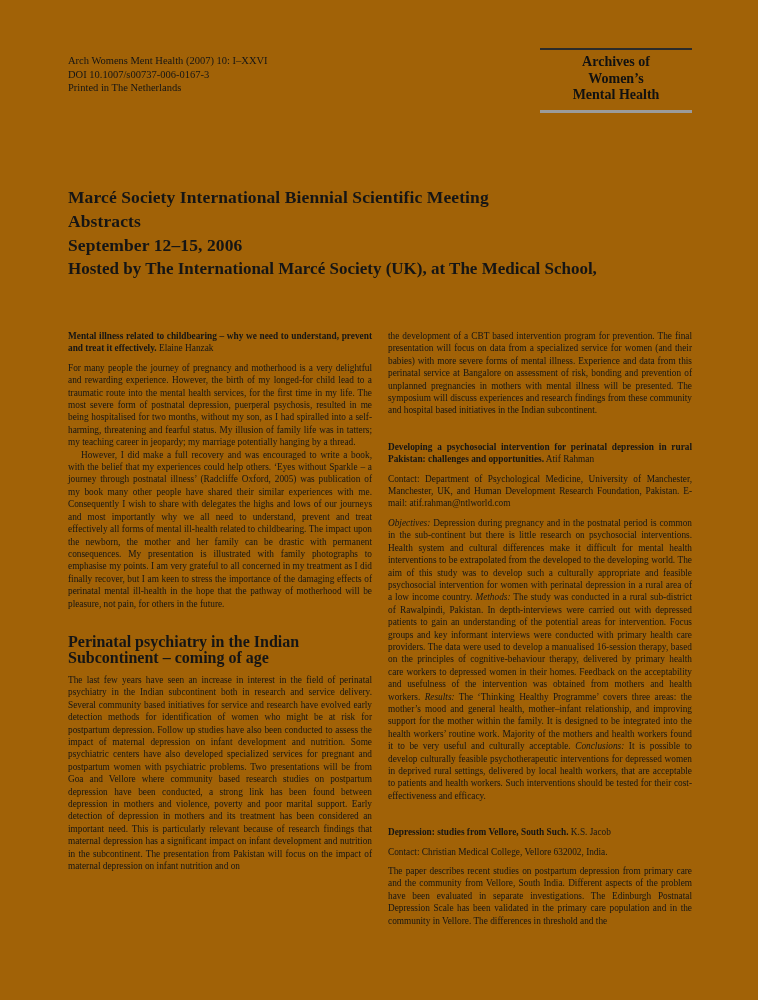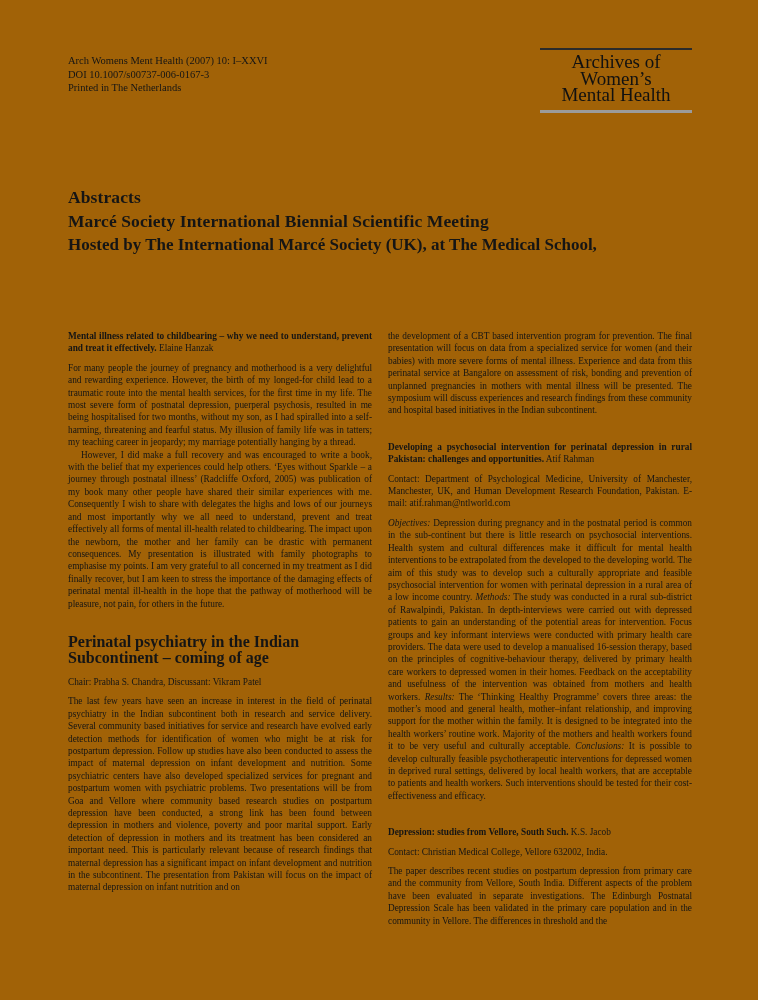--- a/index.html
+++ b/index.html
@@ -7,21 +7,21 @@
     position:relative; width:758px; height:1000px; background:#a16207;
     font-family:"Liberation Serif","DejaVu Serif",serif; color:#151515;
     overflow:hidden;
   }
   
   .hdr-left { position:absolute; left:68px; top:54px; font-size:10.5px; line-height:13.5px; }
   .logo {
     position:absolute; left:540px; top:48px; width:152px;
     border-top:2px solid #2b2b2b; border-bottom:3px solid #9b9b9b;
     padding:4px 0 6px 0; text-align:center;
-    font-weight:normal; font-size:19px; line-height:16.5px; color:#111;
+    font-weight:bold; font-size:14px; line-height:16.5px; color:#111;
   }
   
   .title-block { position:absolute; left:68px; top:185px; width:624px; }
   .title-big { font-size:17.5px; font-weight:bold; line-height:24px; letter-spacing:0.1px; }
   .title-sub { font-size:17px; font-weight:bold; line-height:18.5px; }
   .title-sub.first { margin-top:3px; }
   
   .columns { position:absolute; left:68px; top:330px; width:624px; display:flex; gap:16px; }
   .col { width:304px; font-size:9.3px; line-height:12.4px; text-align:justify; }
   .abs-title { font-weight:bold; }
@@ -46,42 +46,42 @@
     <div>Printed in The Netherlands</div>
   </div>
 
   <div class="logo">
     <div>Archives of</div>
     <div>Women’s</div>
     <div>Mental Health</div>
   </div>
 
   <div class="title-block">
+    <div class="title-big">Marcé Society International Biennial Scientific Meeting</div>
     <div class="title-big">Abstracts</div>
-    <div class="title-big">Marcé Society International Biennial Scientific Meeting</div>
+    <div class="title-big">September 12–15, 2006</div>
     <div class="title-sub first">Hosted by The International Marcé Society (UK), at The Medical School,</div>
   </div>
 
   <div class="columns">
 
     <div class="col">
 
       <div>
         <div>
           <span class="abs-title">Mental illness related to childbearing – why we need to understand, prevent and treat it effectively.</span><span class="abs-authors"> Elaine Hanzak</span>
         </div>
         <div class="body-text">
           <p class="para">For many people the journey of pregnancy and motherhood is a very delightful and rewarding experience. However, the birth of my longed-for child lead to a traumatic route into the mental health services, for the first time in my life. The most severe form of postnatal depression, puerperal psychosis, resulted in me being hospitalised for two months, without my son, as I had spiralled into a self-harming, threatening and fearful status. My illusion of family life was in tatters; my teaching career in jeopardy; my marriage potentially hanging by a thread.</p>
           <p class="para indent">However, I did make a full recovery and was encouraged to write a book, with the belief that my experiences could help others. ‘Eyes without Sparkle – a journey through postnatal illness’ (Radcliffe Oxford, 2005) was publication of my book many other people have shared their similar experiences with me. Consequently I wish to share with delegates the highs and lows of our journeys and most importantly why we all need to understand, prevent and treat effectively all forms of mental ill-health related to childbearing. The impact upon the newborn, the mother and her family can be drastic with permanent consequences. My presentation is illustrated with family photographs to emphasise my points. I am very grateful to all concerned in my treatment as I did finally recover, but I am keen to stress the importance of the damaging effects of perinatal mental ill-health in the hope that the pathway of motherhood will be pleasure, not pain, for others in the future.</p>
         </div>
       </div>
 
       <div>
         <div class="sym-heading">Perinatal psychiatry in the Indian Subcontinent – coming of age</div>
-        <div class="chair">Chair: Prabha S. Chandra, Discussant: Vikram Patel</div>
         <div class="body-text">
           <p class="para">The last few years have seen an increase in interest in the field of perinatal psychiatry in the Indian subcontinent both in research and service delivery. Several community based initiatives for service and research have evolved early detection methods for identification of women who might be at risk for postpartum depression. Follow up studies have also been conducted to assess the impact of maternal depression on infant development and nutrition. Some psychiatric centers have also developed specialized services for pregnant and postpartum women with psychiatric problems. Two presentations will be from Goa and Vellore where community based research studies on postpartum depression have been conducted, a strong link has been found between depression in mothers and violence, poverty and poor marital support. Early detection of depression in mothers and its treatment has been considered an important need. This is particularly relevant because of research findings that maternal depression has a significant impact on infant development and nutrition in the subcontinent. The presentation from Pakistan will focus on the impact of maternal depression on infant nutrition and on</p>
         </div>
       </div>
 
     </div>
 
     <div class="col">
 
       <div>

